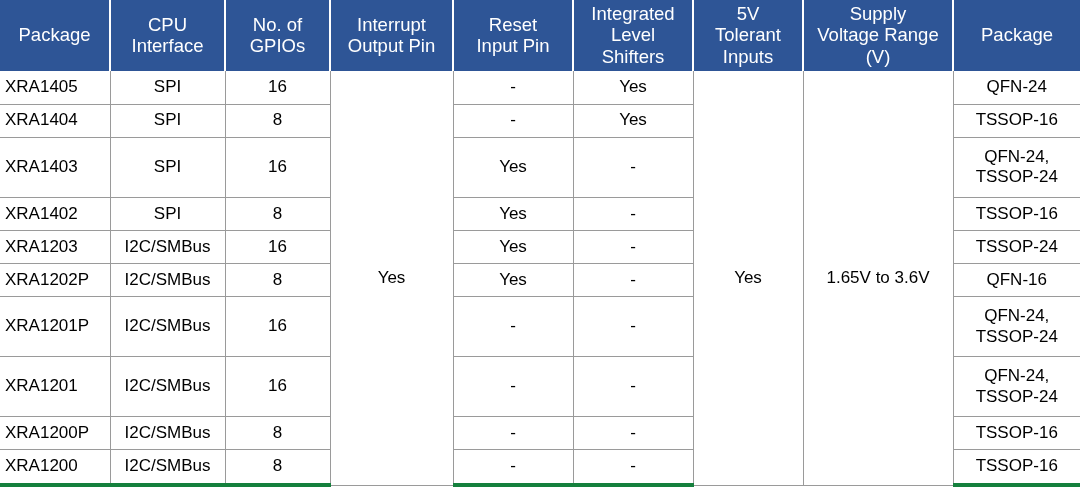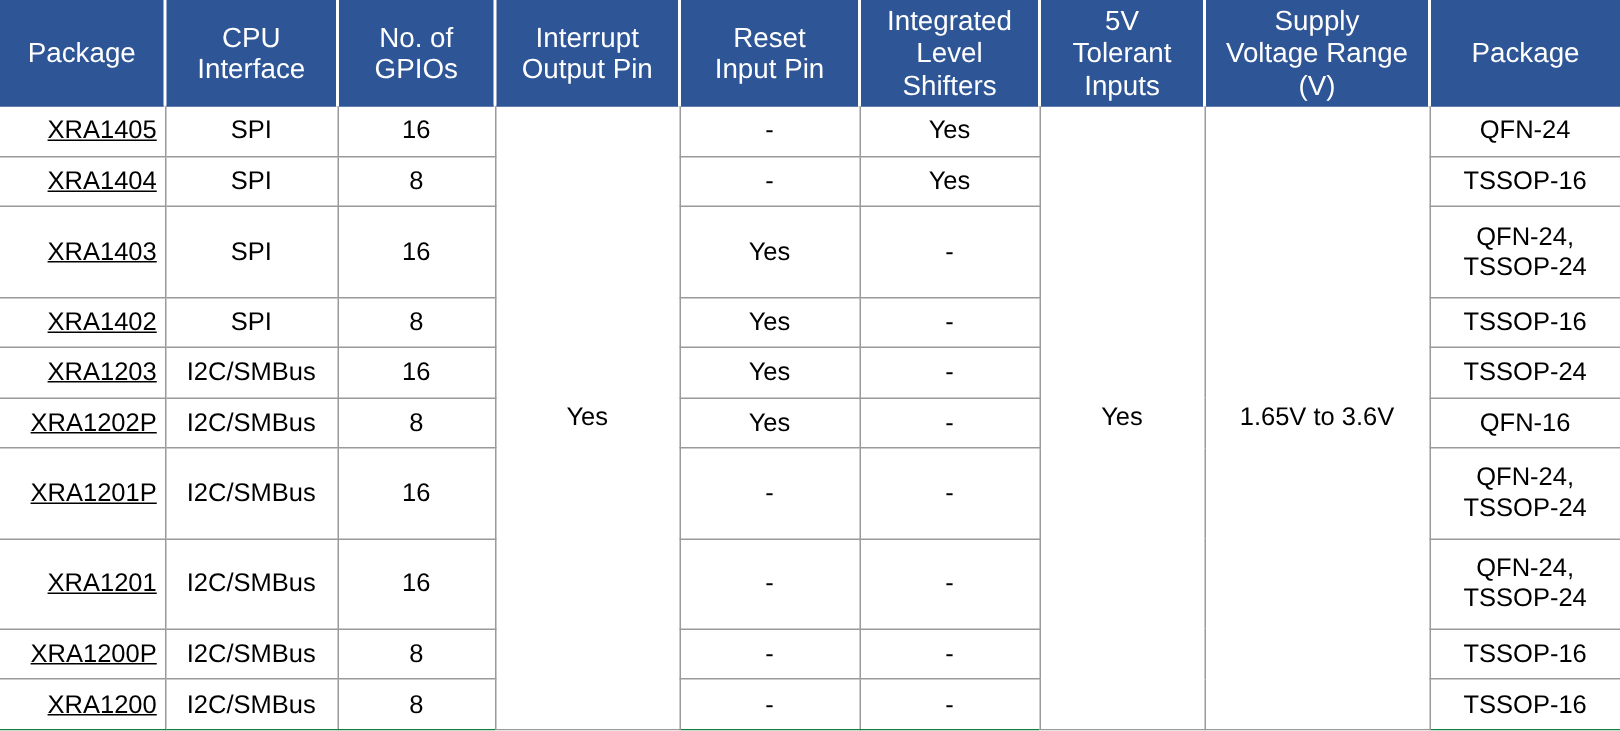--- a/index.html
+++ b/index.html
@@ -37,27 +37,27 @@
     border-right: none;
   }
   #product-table tbody td {
     border-bottom: 1px solid #9a9a9a;
     border-right: 1px solid #9a9a9a;
     padding: 2px 5px;
     vertical-align: middle;
     line-height: 1.2;
   }
   #product-table tbody tr:last-child td {
-    border-bottom: 1px solid #15803d;
+    border-bottom: 4px solid #15803d;
   }
   #product-table tbody td:last-child {
     border-right: none;
     text-align: center;
   }
-  .c-product   { text-align: right; text-decoration: underline; }
+  .c-product   { text-align: left; }
   .c-center    { text-align: center; margin-top: 44px; }
   .c-package   { text-align: left; white-space: pre-line; }
   .c-merged    { text-align: center; vertical-align: middle; }
   .col-product { width: 110px; }
   .col-cpu     { width: 115px; }
   .col-gpio    { width: 105px; }
   .col-irq     { width: 123px; }
   .col-reset   { width: 120px; }
   .col-lvl     { width: 120px; }
   .col-5v      { width: 110px; }

